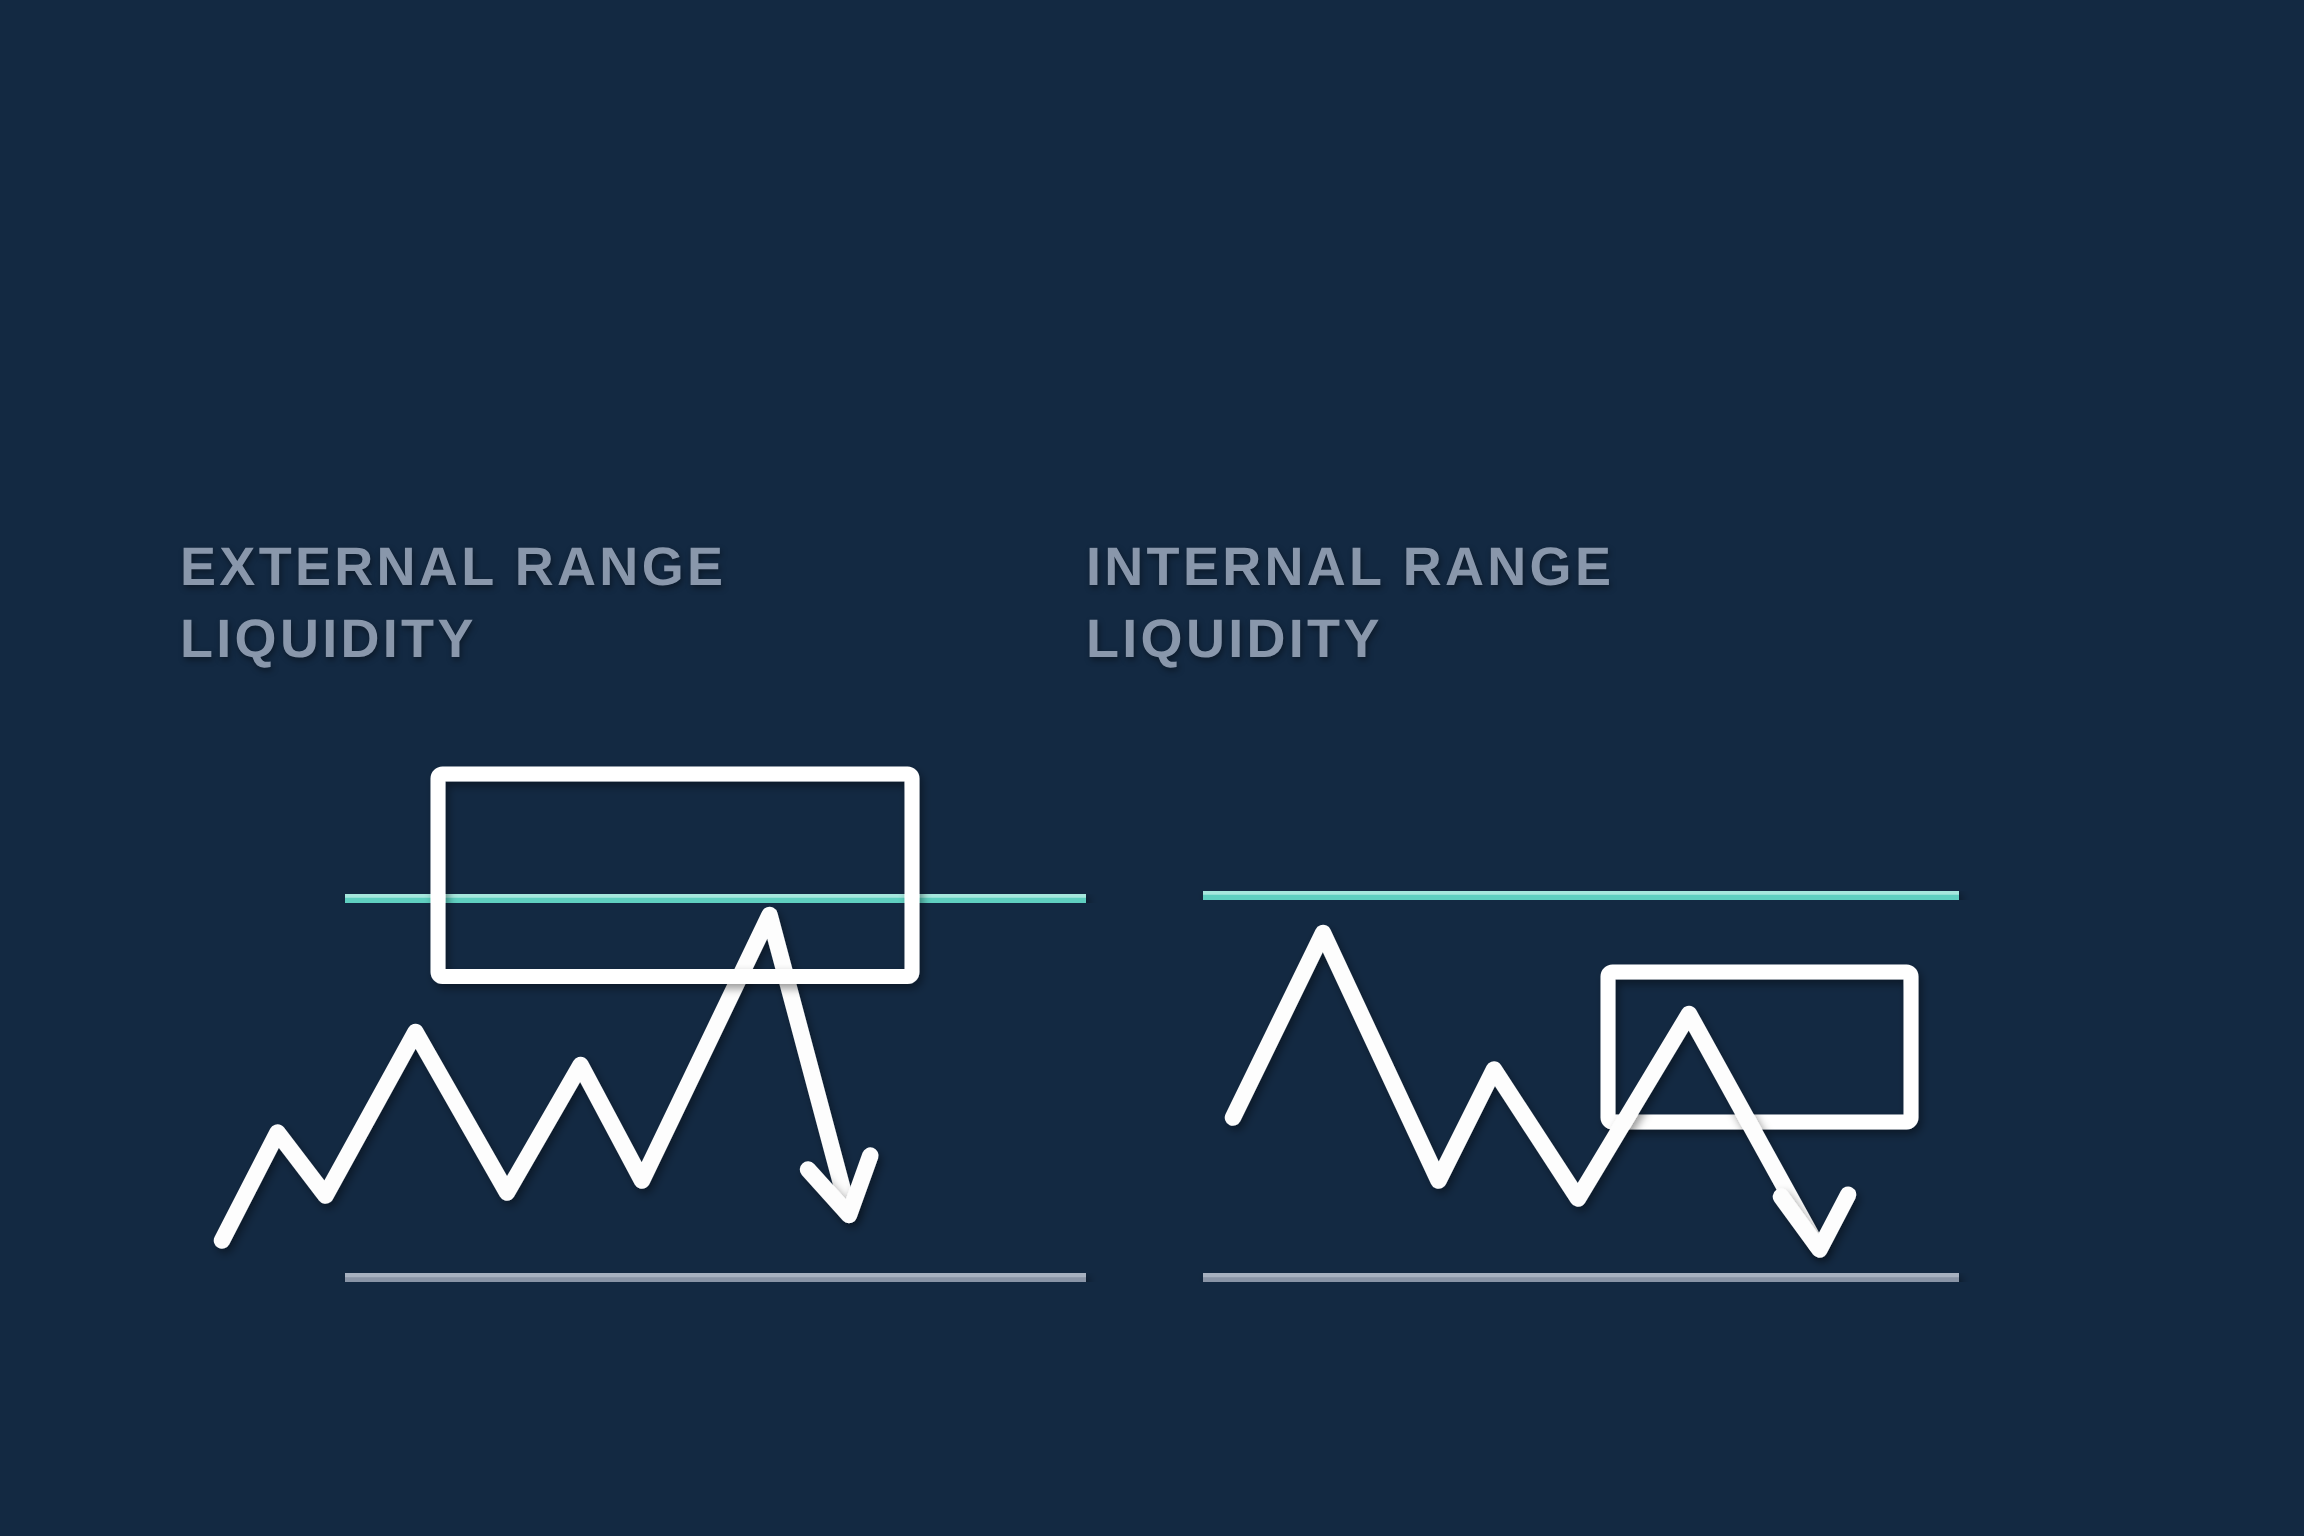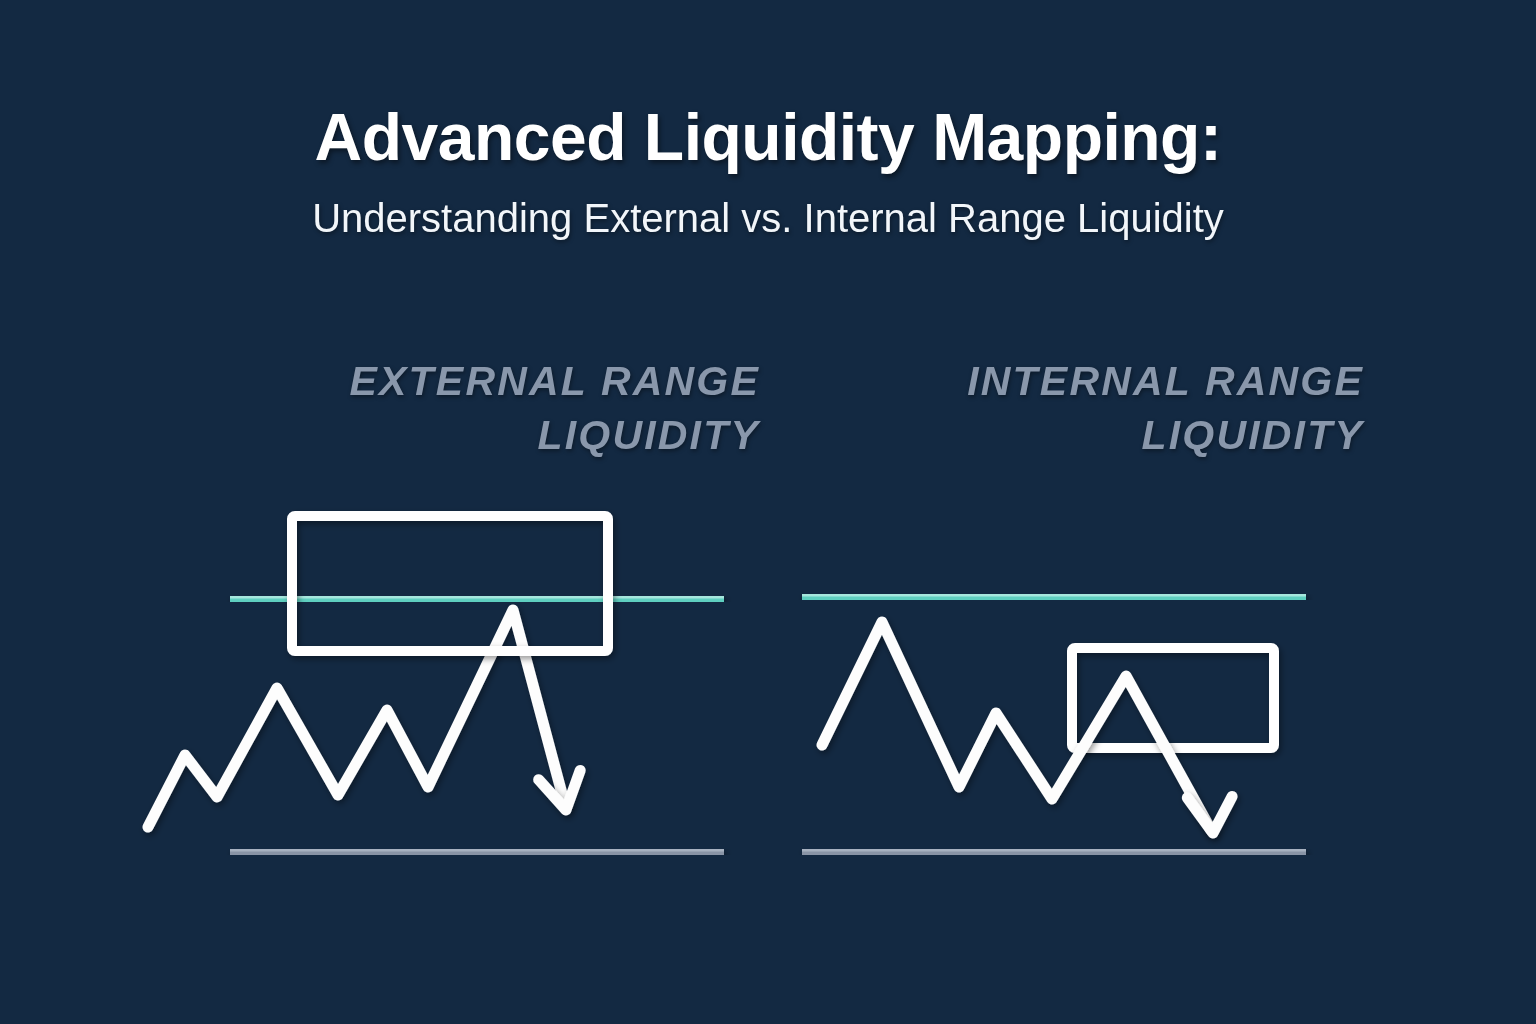--- a/index.html
+++ b/index.html
@@ -66,49 +66,44 @@
     height: 560px;
   }
   .panel-left  { left: 120px; }
   .panel-right { left: 724px; }
 
   .panel-label {
     position: absolute;
     top: 14px;
     left: 0;
     width: 640px;
-    text-align: right;
-    font-size: 41px;
+    text-align: left;
+    font-size: 36px;
     font-weight: bold;
     letter-spacing: 2.2px;
     line-height: 1.32;
     color: #8997ab;
     text-shadow: 1px 2px 4px rgba(0,0,0,0.40);
     white-space: pre-line;
-    font-style: italic;
   }
 
   .chart-svg {
     position: absolute;
     left: 0;
     top: 0;
     width: 640px;
     height: 560px;
     overflow: visible;
   }
 </style>
 </head>
 <body>
 
 <div id="infographic">
 
-  <div class="header">
-    <h1 class="title">Advanced Liquidity Mapping:</h1>
-    <h2 class="subtitle">Understanding External vs. Internal Range Liquidity</h2>
-  </div>
 
   <div class="panels">
 
     <div class="panel panel-left">
       <div class="panel-label">EXTERNAL RANGE
 LIQUIDITY</div>
 
       <svg class="chart-svg" viewBox="0 0 640 560">
         <defs>
           <filter id="softShadowL" x="-30%" y="-30%" width="180%" height="180%">

